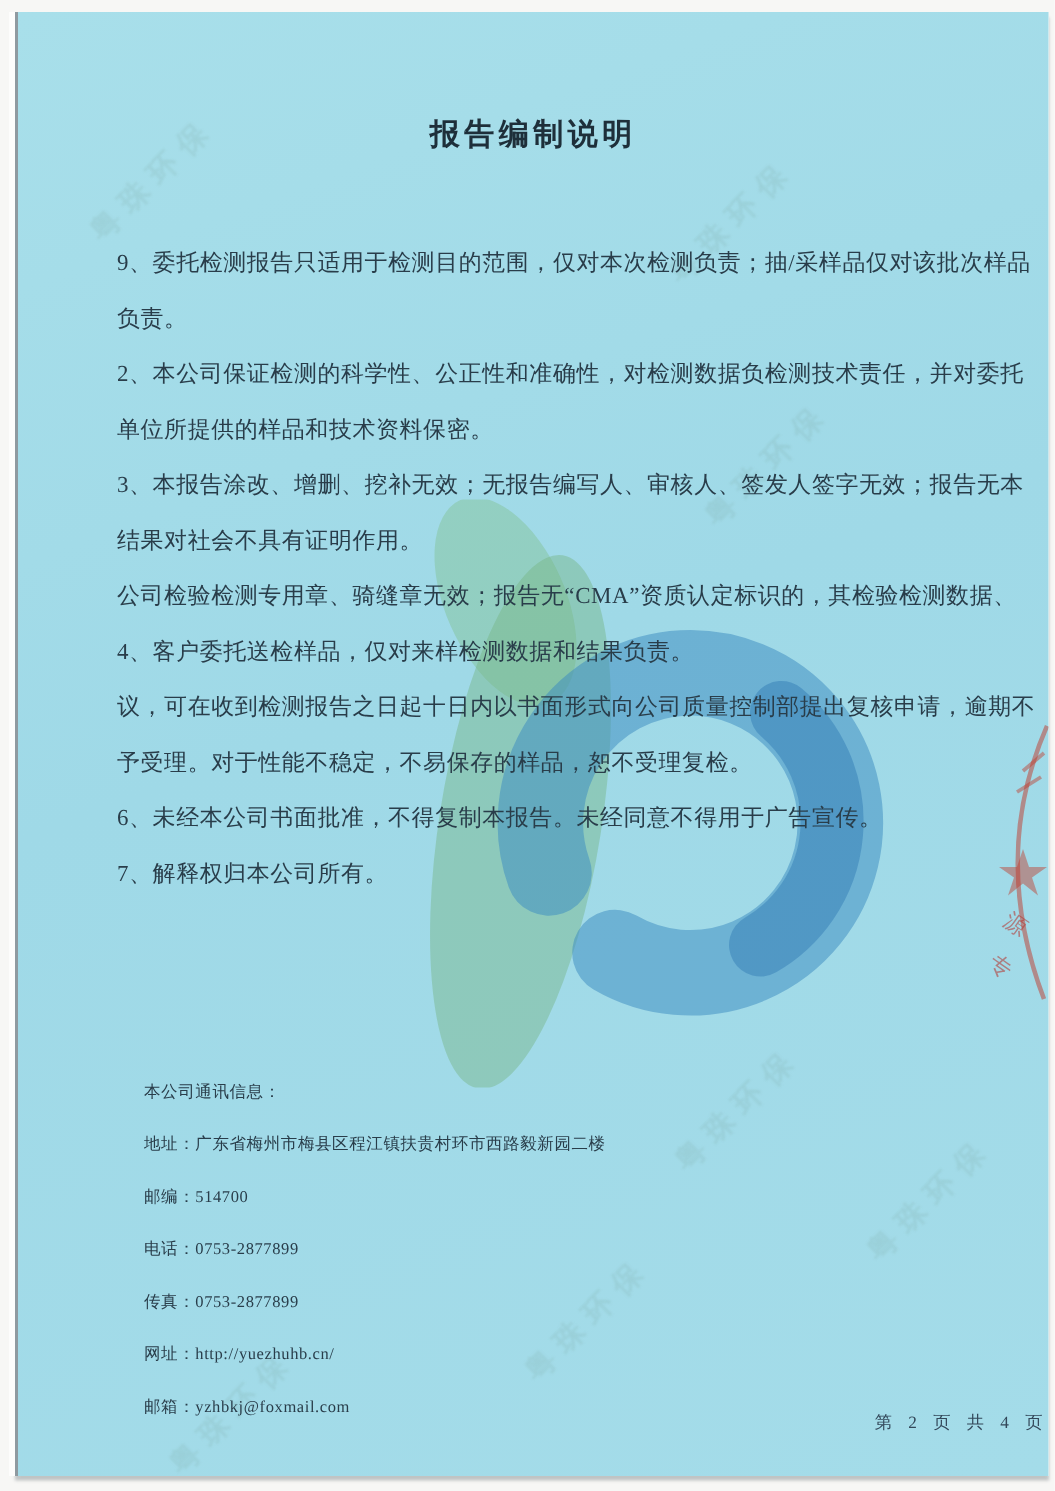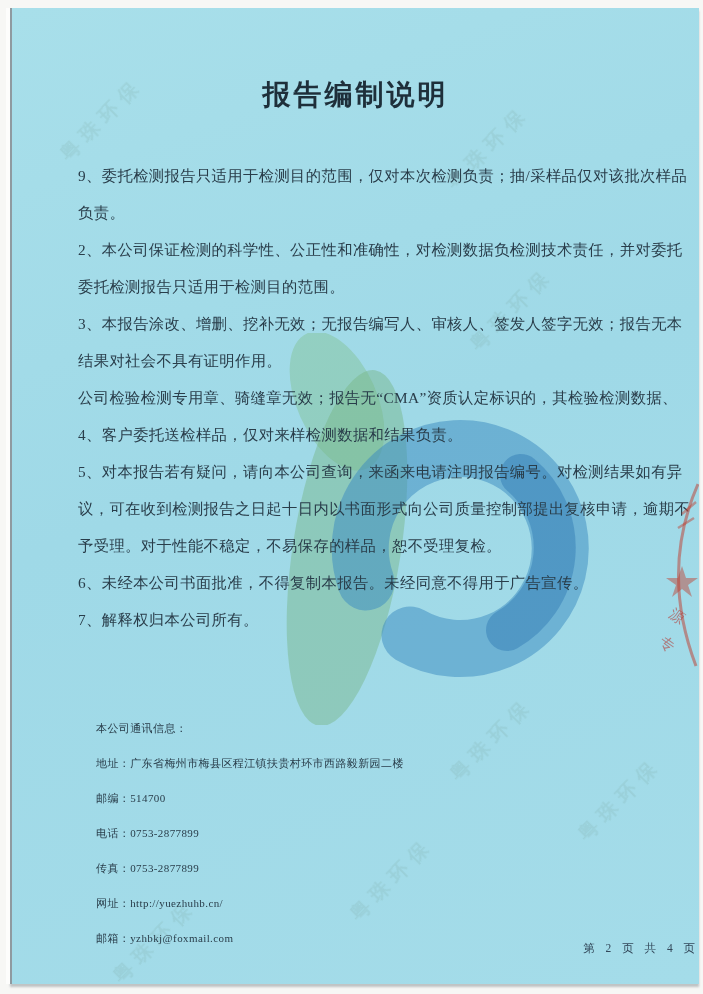--- a/index.html
+++ b/index.html
@@ -12,21 +12,21 @@
     position:absolute;left:10px;top:8px;width:687px;height:976px;
     background:linear-gradient(160deg,#a8dfea 0%,#9fd9e7 45%,#a4dce9 100%);
     border-left:2px solid #8f9aa0;
     box-shadow:-4px 0 0 #fdfdfc, 0 3px 2px rgba(90,100,105,.35);
     overflow:hidden;
   }
   .title{
     position:absolute;left:0;top:68px;width:100%;
     text-align:center;
     font-family:"Liberation Sans","DejaVu Sans",sans-serif;
-    font-weight:bold;font-size:28px;letter-spacing:3px;
+    font-weight:bold;font-size:20px;letter-spacing:3px;
     color:#1e2f3a;margin:0;z-index:3;
   }
   .notice{
     position:absolute;left:66px;top:149px;width:576px;z-index:3;
   }
   .notice .line{
     height:37px;line-height:37px;
     font-size:15.3px;letter-spacing:.4px;
     color:#293d4a;white-space:nowrap;
   }
@@ -78,26 +78,25 @@
     <path d="M 91 249 A 100 100 0 1 1 135 302" fill="none" stroke="#62a5d5" stroke-width="57" stroke-linecap="round" opacity="0.52"></path>
     <path d="M 246 142 A 95 95 0 0 1 232 297" fill="none" stroke="#3f86c2" stroke-width="42" stroke-linecap="round" opacity="0.40"></path>
   </svg>
 
   <h1 class="title">报告编制说明</h1>
 
   <div class="notice">
     <div class="line">9、委托检测报告只适用于检测目的范围，仅对本次检测负责；抽/采样品仅对该批次样品</div>
     <div class="line">负责。</div>
     <div class="line">2、本公司保证检测的科学性、公正性和准确性，对检测数据负检测技术责任，并对委托</div>
-    <div class="line">委托检测报告只适用于检测目的范围。</div>
+    <div class="line">单位所提供的样品和技术资料保密。</div>
     <div class="line">3、本报告涂改、增删、挖补无效；无报告编写人、审核人、签发人签字无效；报告无本</div>
     <div class="line">结果对社会不具有证明作用。</div>
     <div class="line">公司检验检测专用章、骑缝章无效；报告无“CMA”资质认定标识的，其检验检测数据、</div>
     <div class="line">4、客户委托送检样品，仅对来样检测数据和结果负责。</div>
-    <div class="line">5、对本报告若有疑问，请向本公司查询，来函来电请注明报告编号。对检测结果如有异</div>
     <div class="line">议，可在收到检测报告之日起十日内以书面形式向公司质量控制部提出复核申请，逾期不</div>
     <div class="line">予受理。对于性能不稳定，不易保存的样品，恕不受理复检。</div>
     <div class="line">6、未经本公司书面批准，不得复制本报告。未经同意不得用于广告宣传。</div>
     <div class="line">7、解释权归本公司所有。</div>
   </div>
 
   <div class="contact">
     <div class="line">本公司通讯信息：</div>
     <div class="line">地址：广东省梅州市梅县区程江镇扶贵村环市西路毅新园二楼</div>
     <div class="line">邮编：514700</div>

